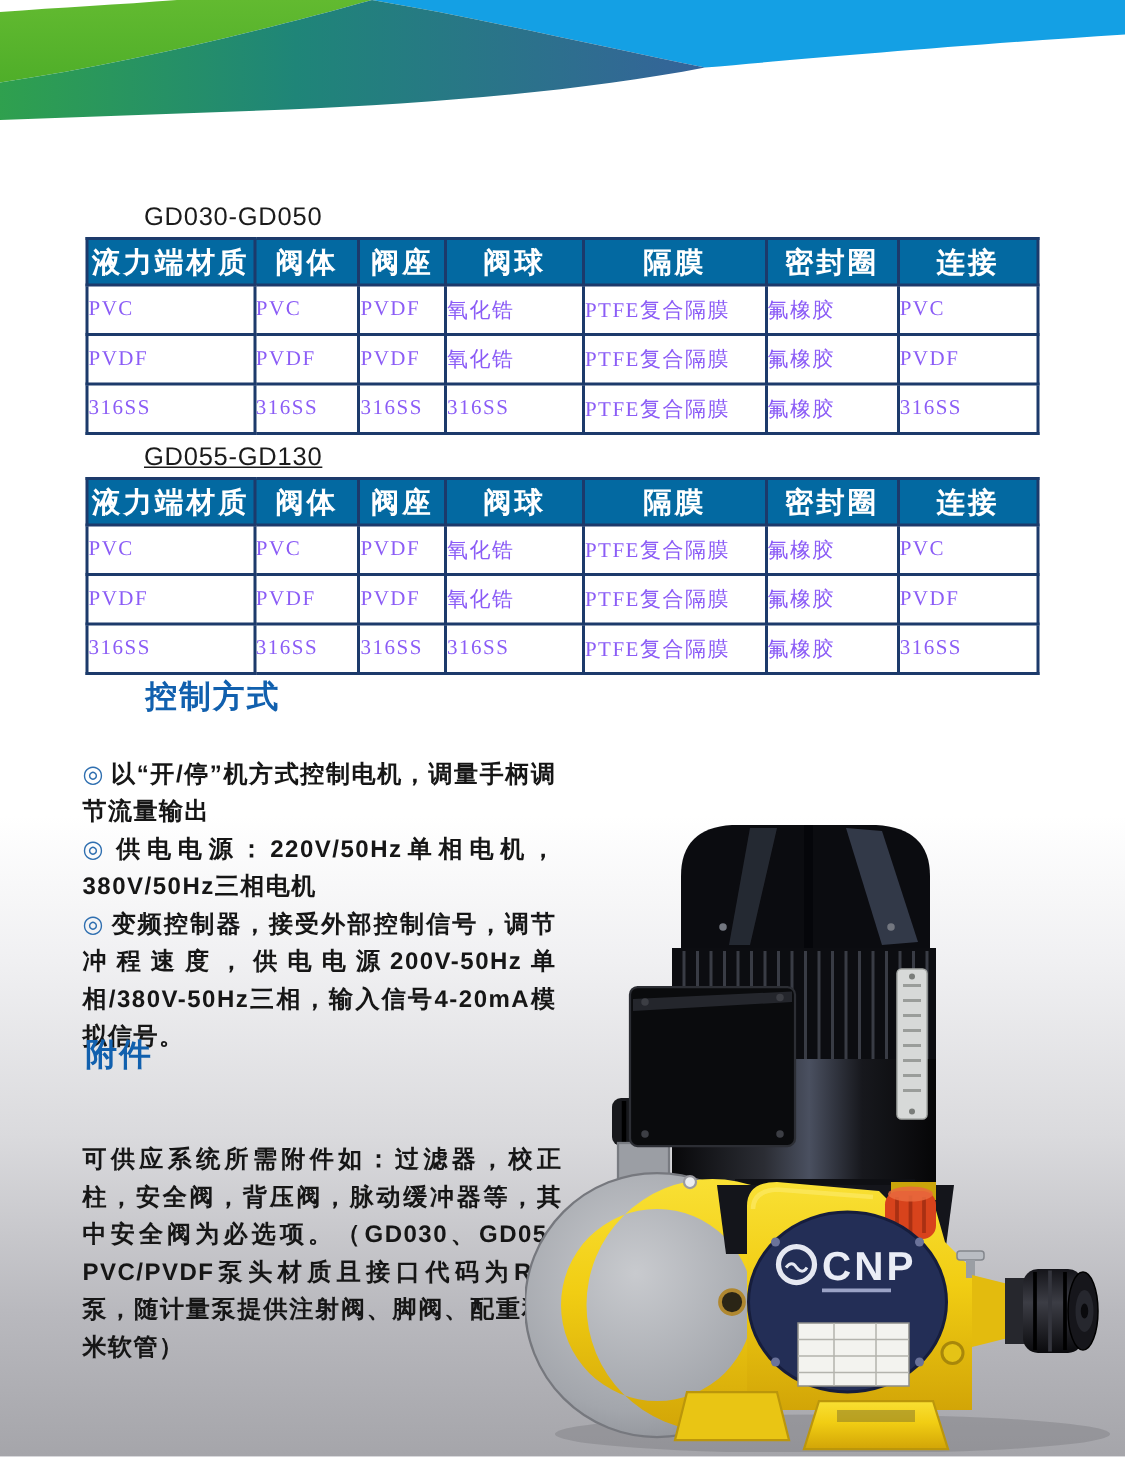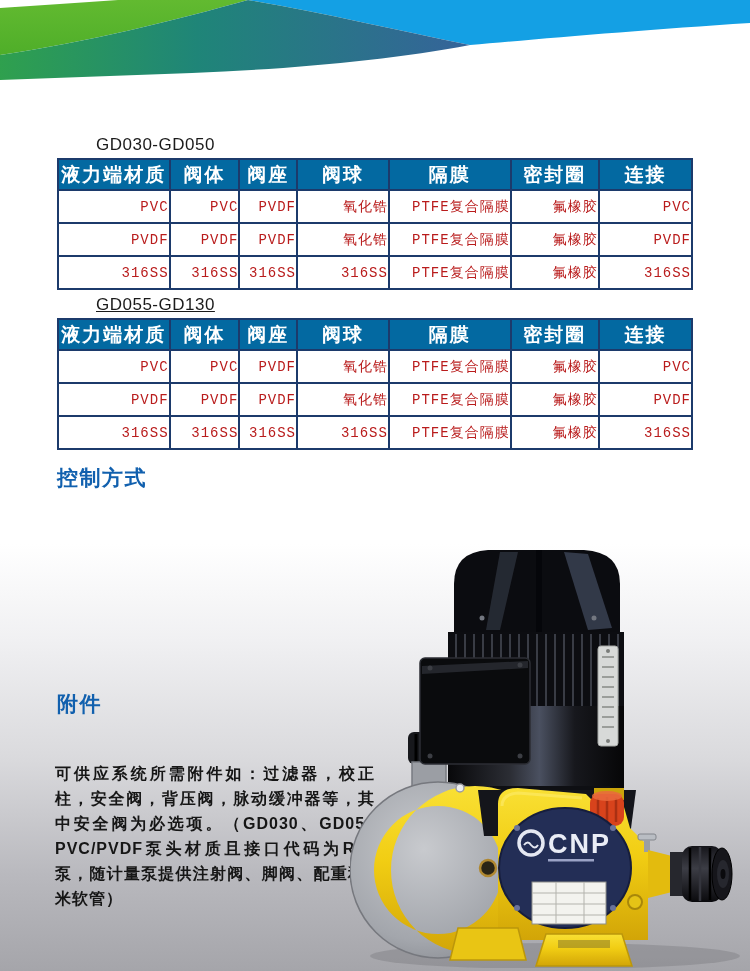--- a/index.html
+++ b/index.html
@@ -7,40 +7,40 @@
     position:relative;width:750px;height:971px;overflow:hidden;
     font-family:"Liberation Sans",sans-serif;
     background:linear-gradient(180deg,#ffffff 0%,#ffffff 56%,#f0f0f2 66%,#dadadd 78%,#b9b9be 90%,#a5a5aa 100%);
   }
   .banner{position:absolute;top:0;left:0;}
   .section-title{
     position:absolute;left:57px;margin:0;color:#1160ae;
     font-size:21px;font-weight:bold;letter-spacing:1.5px;line-height:26px;
   }
   #title-materials{top:99px;}
-  #title-control{top:465px;}
+  #title-control{top:452px;margin-left:40px;}
   #title-accessories{top:691px;}
   .tbl-label{
     position:absolute;left:57px;font-size:17px;color:#1b1b1b;letter-spacing:.5px;line-height:20px;margin-left:39px;
   }
   #tbl-label-1{top:135px;}
   #tbl-label-2{top:295px;text-decoration:underline;}
   table.mat{
     position:absolute;left:57px;width:636px;border-collapse:collapse;table-layout:fixed;
     background:#ffffff;border:2px solid #1c3a6b;
   }
   #table-1{top:158px;}
   #table-2{top:318px;}
   table.mat th{
     background:#0369a1;color:#ffffff;font-size:19px;font-weight:bold;
     height:29px;letter-spacing:2px;border:2px solid #1c3a6b;padding:0;text-align:center;
   }
   table.mat td{
-    height:31px;text-align:right;vertical-align:middle;font-size:14px;color:#b91c1c;
-    font-family:Liberation Mono, monospace;letter-spacing:1px;
+    height:31px;text-align:left;vertical-align:middle;font-size:14px;color:#8b5cf6;
+    font-family:Liberation Serif, serif;letter-spacing:1px;
     border:2px solid #1c3a6b;padding:0;
   }
   .bullets{position:absolute;left:55px;top:504px;width:316px;}
   .bullets p{margin:0;font-size:16px;line-height:25px;color:#161616;font-weight:bold;
     letter-spacing:1px;text-align:justify;}
   .bullet-ico{color:#2f6fb0;font-weight:normal;margin-right:4px;}
   .acc-body{
     position:absolute;left:55px;top:761px;width:320px;margin:0;
     font-size:16px;line-height:25px;color:#161616;font-weight:bold;letter-spacing:1px;text-align:justify;
   }
@@ -168,20 +168,25 @@
       <td>316SS</td>
       <td>PTFE复合隔膜</td>
       <td>氟橡胶</td>
       <td>316SS</td>
     </tr>
   </tbody>
     </table>
 
   <h2 class="section-title" id="title-control">控制方式</h2>
 
+  <div class="bullets">
+    <p><span class="bullet-ico">◎</span><span>以“开/停”机方式控制电机，调量手柄调节流量输出</span></p>
+    <p><span class="bullet-ico">◎</span><span>供电电源：220V/50Hz单相电机，380V/50Hz三相电机</span></p>
+    <p><span class="bullet-ico">◎</span><span>变频控制器，接受外部控制信号，调节冲程速度，供电电源200V-50Hz单相/380V-50Hz三相，输入信号4-20mA模拟信号。</span></p>
+  </div>
 
   <h2 class="section-title" id="title-accessories">附件</h2>
 
   <p class="acc-body">可供应系统所需附件如：过滤器，校正柱，安全阀，背压阀，脉动缓冲器等，其中安全阀为必选项。（GD030、GD050 PVC/PVDF泵头材质且接口代码为R的泵，随计量泵提供注射阀、脚阀、配重和6米软管）</p>
 
   <svg class="pump" width="400" height="430" viewBox="0 0 400 430">
     <defs>
       <linearGradient id="mb" x1="0" y1="0" x2="1" y2="0">
         <stop offset="0" stop-color="#08080a"></stop>
         <stop offset="0.35" stop-color="#2b2d34"></stop>

